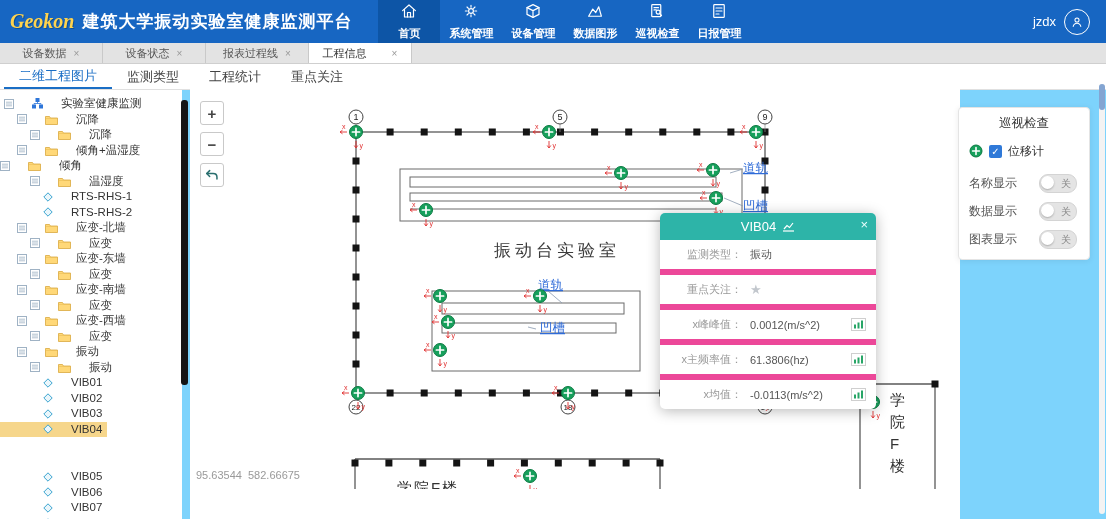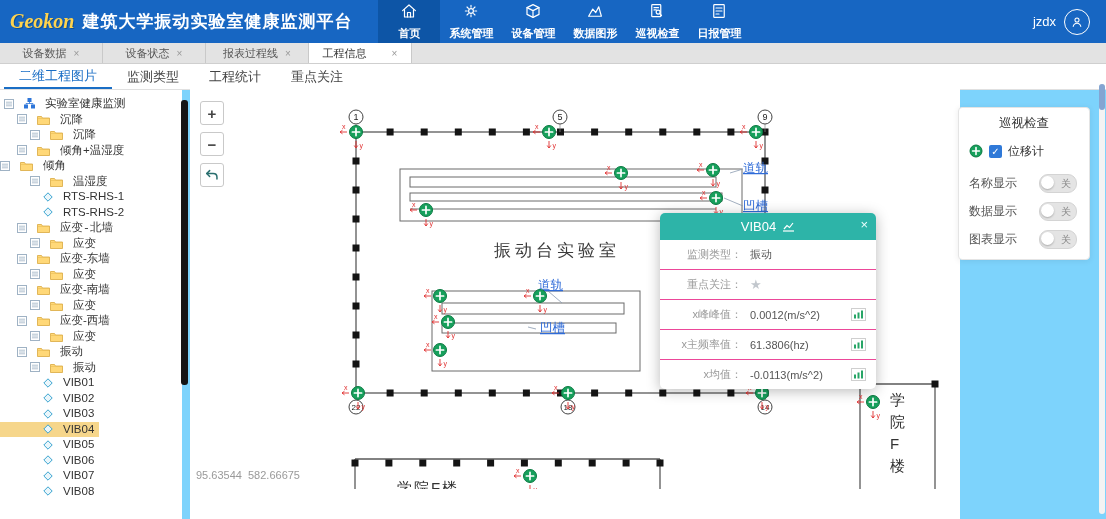--- a/index.html
+++ b/index.html
@@ -21,37 +21,37 @@
   .tabbar{position:absolute;left:0;top:43px;width:1106px;height:20px;background:#e3e3e3;border-bottom:1px solid #cfcfcf;display:flex;}
   .tab{min-width:84px;padding:0 9px;display:flex;align-items:center;justify-content:center;gap:7px;font-size:11px;color:#555;background:#e3e3e3;border-right:1px solid #c9c9c9;cursor:pointer;white-space:nowrap;}
   .tab.active{background:#fff;color:#333;gap:25px;}
   .tab-close{color:#999;font-size:10px;}
   .subtabbar{position:absolute;left:0;top:64px;width:1106px;height:25px;background:#fff;border-bottom:1px solid #e0e0e0;display:flex;align-items:stretch;padding-left:4px;}
   .subtab{padding:0 15px;font-size:13px;color:#444;display:flex;align-items:center;cursor:pointer;white-space:nowrap;}
   .subtab.active{color:#1a6ec5;border-bottom:2px solid #1a6ec5;}
 
   
   .tree{position:absolute;left:0;top:90px;width:182px;height:429px;overflow:hidden;font-size:11.5px;color:#333;padding-top:6px;box-sizing:border-box;background:#fff;}
-  .tree-row{display:flex;width:max-content;align-items:center;height:15.5px;gap:10px;white-space:nowrap;cursor:pointer;padding-right:5px;}
+  .tree-row{display:flex;width:max-content;align-items:center;height:15.5px;gap:18px;white-space:nowrap;cursor:pointer;padding-right:5px;}
   .tree-row.selected{background:#f6d68b;}
   .tree-label{line-height:1;}
   .tree-scroll{position:absolute;left:181px;top:100px;width:7px;height:285px;background:#151515;border-radius:3px;z-index:6;cursor:pointer;}
 
   
   .canvas{position:absolute;left:190px;top:89px;width:770px;height:430px;background:#fff;overflow:hidden;}
   .map-wrap{position:absolute;left:0;top:0;width:770px;height:400px;overflow:hidden;}
   .zoombtns{position:absolute;left:10px;top:12px;display:flex;flex-direction:column;gap:7px;z-index:5;}
   .zbtn{width:22px;height:22px;background:#fff;border:1px solid #c9c9c9;border-radius:3px;font-size:15px;font-weight:bold;color:#444;display:flex;align-items:center;justify-content:center;cursor:pointer;}
   .coords{position:absolute;left:6px;top:380px;font-size:11px;color:#9a9a9a;z-index:5;white-space:pre;}
 
   
   .popup{position:absolute;left:470px;top:124px;width:216px;background:#fff;border-radius:5px;box-shadow:0 2px 14px rgba(0,0,0,.28);z-index:8;}
   .popup-h{height:27px;background:#2db4a8;border-radius:5px 5px 0 0;color:#fff;font-size:13px;display:flex;align-items:center;justify-content:center;gap:6px;position:relative;}
   .popup-close{position:absolute;right:8px;top:5px;color:#eafffd;font-size:13px;cursor:pointer;line-height:1;}
-  .popup-row{display:flex;align-items:center;min-height:29px;padding:0 10px 0 6px;border-bottom:1px solid #ec4899;}
+  .popup-row{display:flex;align-items:center;min-height:29px;padding:0 10px 0 6px;border-bottom:6px solid #ec4899;}
   .popup-row:last-child{border-bottom:none;}
   .popup-label{width:76px;text-align:right;color:#999;font-size:11px;flex:none;}
   .popup-val{margin-left:8px;color:#555;font-size:11px;}
   .popup-star{color:#c2c7cd;font-size:13px;}
   .chartbtn{margin-left:auto;display:flex;align-items:center;cursor:pointer;}
 
   
   .legend{position:absolute;left:958px;top:107px;width:132px;background:#fff;border:1px solid #e4e4e4;border-radius:4px;box-shadow:0 1px 6px rgba(0,0,0,.08);padding:7px 0 6px;z-index:7;box-sizing:border-box;}
   .legend-title{text-align:center;font-size:12.5px;color:#333;margin-bottom:7px;}
   .legend-sensor{display:flex;align-items:center;gap:6px;padding:0 10px;height:24px;font-size:12px;color:#333;}
@@ -258,21 +258,21 @@
         <span class="tree-label">RTS-RHS-1</span>
       </div>
       <div class="tree-row" style="padding-left: 43px;">
         <span style="display:flex">
           <svg width="10" height="10" viewBox="0 0 10 10" style="flex:none">
             <path d="M5 0.8 L9.2 5 L5 9.2 L0.8 5 Z" fill="#eaf6fb" stroke="#39a3cf"></path>
           </svg>
         </span>
         <span class="tree-label">RTS-RHS-2</span>
       </div>
-      <div class="tree-row" style="padding-left: 17px; font-family: Liberation Mono, monospace;">
+      <div class="tree-row" style="padding-left: 17px;">
         <span style="display:flex">
           <svg width="10" height="10" viewBox="0 0 10 10" style="flex:none">
             <rect x="0.5" y="0.5" width="9" height="9" fill="#fff" stroke="#9fb2c4"></rect>
             <path d="M2 3.2 H8 M2 5 H8 M2 6.8 H8" stroke="#9fb2c4" stroke-width="0.8"></path>
           </svg>
         </span>
         <span style="display:flex">
           <svg width="13" height="11" viewBox="0 0 13 11" style="flex:none">
             <path d="M0.5 2.5 h4 l1 1.5 h7 v6.5 h-12 z" fill="#ffd878" stroke="#d9a83f" stroke-width="0.8"></path>
             <path d="M0.5 4.5 h12" stroke="#e9bd55" stroke-width="0.6"></path>
@@ -440,21 +440,21 @@
         <span class="tree-label">VIB03</span>
       </div>
       <div class="tree-row selected" style="padding-left: 43px;">
         <span style="display:flex">
           <svg width="10" height="10" viewBox="0 0 10 10" style="flex:none">
             <path d="M5 0.8 L9.2 5 L5 9.2 L0.8 5 Z" fill="#eaf6fb" stroke="#39a3cf"></path>
           </svg>
         </span>
         <span class="tree-label">VIB04</span>
       </div>
-      <div class="tree-row" style="padding-left: 43px;">
+      <div class="tree-row" style="padding-left: 43px; margin-top: 32px;">
         <span style="display:flex">
           <svg width="10" height="10" viewBox="0 0 10 10" style="flex:none">
             <path d="M5 0.8 L9.2 5 L5 9.2 L0.8 5 Z" fill="#eaf6fb" stroke="#39a3cf"></path>
           </svg>
         </span>
         <span class="tree-label">VIB05</span>
       </div>
       <div class="tree-row" style="padding-left: 43px;">
         <span style="display:flex">
           <svg width="10" height="10" viewBox="0 0 10 10" style="flex:none">

